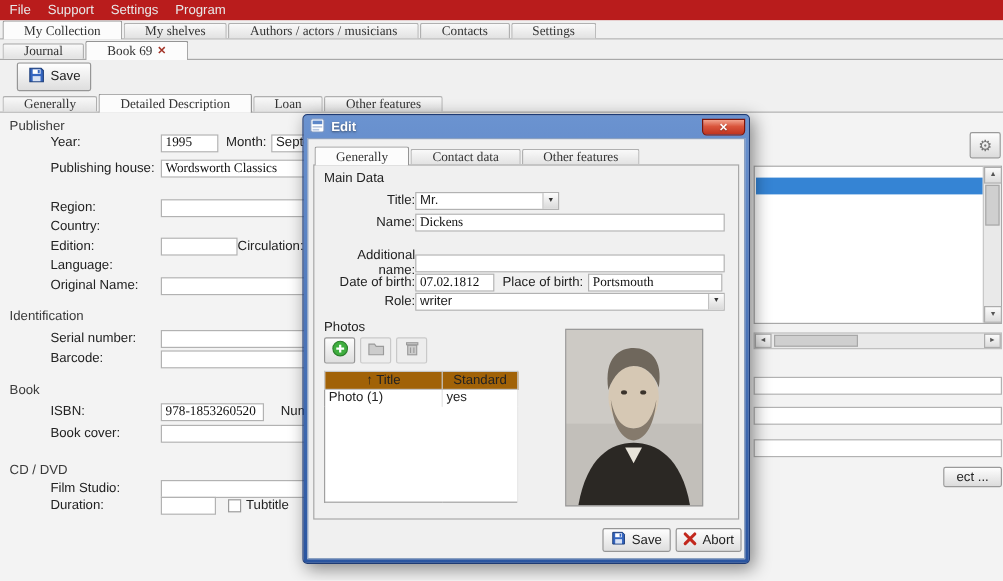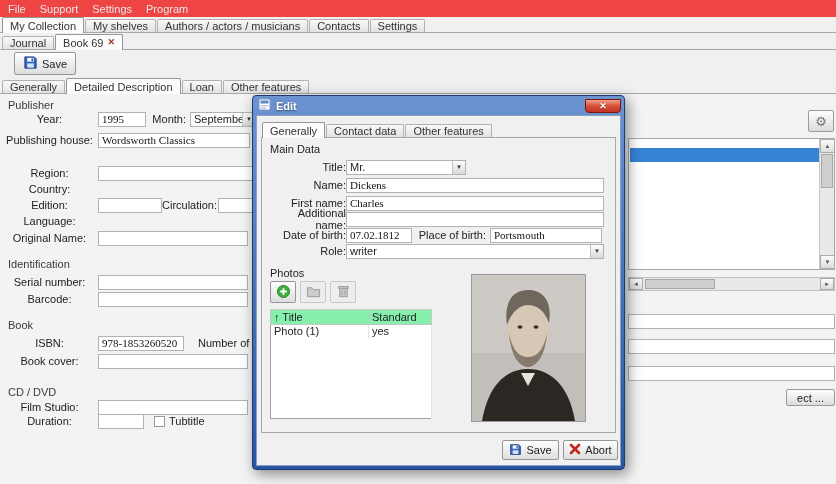--- a/index.html
+++ b/index.html
@@ -1,41 +1,41 @@
 <!DOCTYPE html>
 <html><head>
 <meta charset="utf-8">
 <style>
   * { box-sizing: border-box; }
   html,body { margin:0; padding:0; }
   body { font-family:"Liberation Sans", sans-serif; font-size:11px; color:#222; }
   .screen { position:relative; width:836px; height:484px; background:#f0f0f0; overflow:hidden; }
 
   
-  .menubar { position:absolute; left:0; top:0; width:836px; height:17px; background:#ef4444; display:flex; align-items:center; gap:14px; padding:0 8px; }
+  .menubar { position:absolute; left:0; top:0; width:836px; height:17px; background:#b91c1c; display:flex; align-items:center; gap:14px; padding:0 8px; }
   .menubar span { color:#e8e8e8; cursor:default; }
 
   
   .tabstrip { position:absolute; left:0; width:836px; display:flex; align-items:flex-end; gap:1px; padding-left:2px; border-bottom:1px solid #a8a8a8; background:#f0f0f0; }
   .strip1 { top:17px; height:16px; }
   .strip2 { top:33px; height:17px; }
   .strip3 { top:77px; height:17px; }
-  .tab { height:13px; padding:0 7px; display:flex; align-items:center; gap:4px; background:linear-gradient(#f9f9f9,#e2e2e2); border:1px solid #b0b0b0; border-bottom:none; border-radius:2px 2px 0 0; color:#333; white-space:nowrap; }
+  .tab { height:13px; padding:0 17px; display:flex; align-items:center; gap:4px; background:linear-gradient(#f9f9f9,#e2e2e2); border:1px solid #b0b0b0; border-bottom:none; border-radius:2px 2px 0 0; color:#333; white-space:nowrap;font-family:Liberation Serif, serif; }
   .tab.active { height:16px; background:#fcfcfc; border-color:#949494; margin-bottom:-1px; z-index:2; position:relative; }
   .tabclose { color:#a33327; font-size:9px; font-weight:bold; line-height:1; }
 
   
   .toolbar { position:absolute; left:0; top:50px; width:836px; height:27px; background:#f0f0f0; display:flex; align-items:center; padding-left:14px; }
   .btn { display:inline-flex; align-items:center; gap:4px; background:linear-gradient(#fefefe,#dedede); border:1px solid #969696; border-radius:2px; padding:2px 8px; color:#222; cursor:default; }
 
   
   .formpanel { position:absolute; left:0; top:94px; width:836px; height:390px; background:#f3f3f3; }
   .heading { position:absolute; left:8px; color:#3a3a3a; }
   .row { position:absolute; left:6px; display:flex; align-items:center; height:16px; }
-  .lbl { width:92px; text-align:center; padding-right:5px; color:#222; }
+  .lbl { width:92px; text-align:left; padding-right:5px; color:#222;margin-left:36px; }
   .sublbl { text-align:right; padding-right:4px; }
   input.inp { height:15px; background:#fff; border:1px solid #b2b2b2; font-family:Liberation Serif, serif; font-size:11px; padding:0 3px; color:#111; }
   .combo { position:relative; height:15px; background:#fff; border:1px solid #b2b2b2; display:flex; align-items:center; padding:0 16px 0 3px; }
   .combo .arr { position:absolute; right:0; top:0; bottom:0; width:13px; background:linear-gradient(#fdfdfd,#d9d9d9); border-left:1px solid #c2c2c2; display:flex; align-items:center; justify-content:center; font-size:6px; color:#333; }
   .cb { width:11px; height:11px; background:#fff; border:1px solid #9a9a9a; display:inline-block; margin-right:4px; }
 
   
   .frag-btn { position:absolute; display:flex; align-items:center; justify-content:center; background:linear-gradient(#fdfdfd,#dcdcdc); border:1px solid #9a9a9a; border-radius:2px; }
   .listbox { position:absolute; left:628px; top:138px; width:207px; height:132px; background:#fff; border:1px solid #a8a8a8; }
   .sel-row { position:absolute; left:1px; right:15px; top:9px; height:14px; background:#3584d4; }
@@ -54,21 +54,21 @@
   .dlg-title { color:#fff; font-weight:bold; text-shadow:0 1px 2px rgba(0,0,0,.5); flex:1; }
   .dlg-close { width:36px; height:14px; display:flex; align-items:center; justify-content:center; color:#fff; font-size:9px; font-weight:bold; background:linear-gradient(#f2a38e,#d9553c 45%,#bf3320); border:1px solid #7e1408; border-radius:0 0 4px 4px; text-shadow:0 1px 1px rgba(0,0,0,.4); }
   .dlg-body { position:absolute; left:3px; right:3px; top:19px; bottom:3px; background:#f0f0f0; border:1px solid #8aa0c0; }
   .dlg-tabs { position:absolute; left:5px; top:6px; display:flex; align-items:flex-end; gap:1px; }
   .dlg-page { position:absolute; left:4px; right:4px; top:21px; height:296px; border:1px solid #a8a8a8; background:#f0f0f0; }
   .drow { position:absolute; display:flex; align-items:center; height:16px; left:4px; }
   .dlbl { width:80px; text-align:right; padding-right:0; }
   .toolbtn { width:26px; height:22px; display:flex; align-items:center; justify-content:center; background:linear-gradient(#fdfdfd,#dedede); border:1px solid #969696; border-radius:2px; }
   .toolbtn.flat { background:#ededed; border:1px solid #c9c9c9; }
   .ptable { position:absolute; left:8px; top:171px; width:162px; height:110px; background:#fff; border:1px solid #a0a0a0; border-collapse:collapse; font-size:11px; }
-  .ptable th { font-weight:normal; text-align:left; background:#86efac; border:1px solid #c6c6c6; height:15px; padding:0 3px; }
+  .ptable th { font-weight:normal; text-align:center; background:#a16207; border:1px solid #c6c6c6; height:15px; padding:0 3px; }
   .ptable td { border-right:1px solid #e4e4e4; height:14px; padding:0 3px; vertical-align:top; }
   .photo-box { position:absolute; left:209px; top:136px; width:115px; height:148px; border:1px solid #9a9a9a; background:#c2bfba; }
   .dlg-buttons { position:absolute; left:0; right:0; top:324px; height:22px; }
 </style>
 </head>
 <body>
 
 <div class="screen">
 
   <div class="menubar">
@@ -298,24 +298,20 @@
             <span>Mr.</span>
             <span class="arr">▼</span>
           </div>
         </div>
 
         <div class="drow" style="top:39px">
           <span class="dlbl">Name:</span>
           <input class="inp" style="width: 258px;" value="Dickens">
         </div>
 
-        <div class="drow" style="top:57px">
-          <span class="dlbl">First name:</span>
-          <input class="inp" style="width: 258px;" value="Charles">
-        </div>
 
         <div class="drow" style="top:73px">
           <span class="dlbl">Additional name:</span>
           <input class="inp" style="width: 258px;" value="">
         </div>
 
         <div class="drow" style="top:89px">
           <span class="dlbl">Date of birth:</span>
           <input class="inp" style="width: 66px;" value="07.02.1812">
           <span class="sublbl" style="width:78px">Place of birth:</span>

